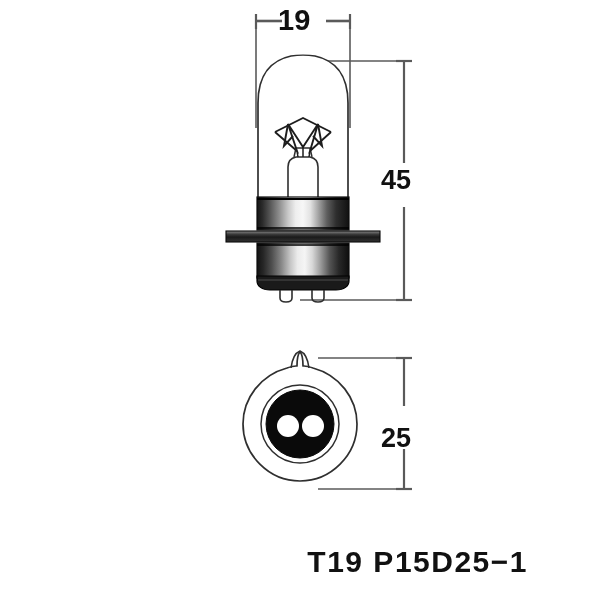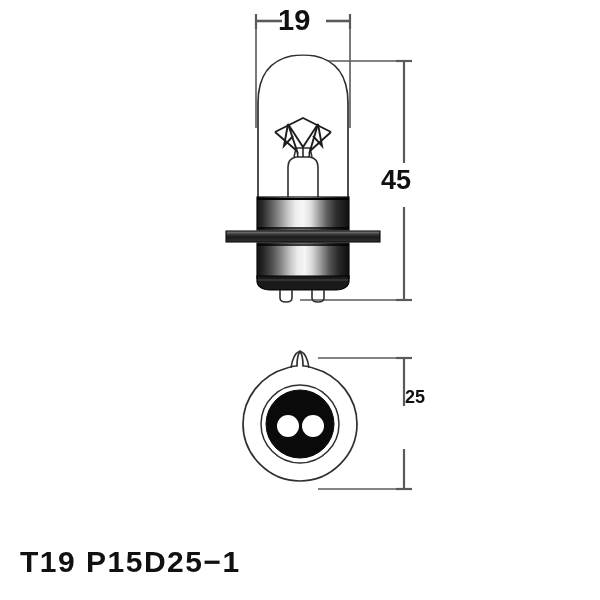--- a/index.html
+++ b/index.html
@@ -38,36 +38,34 @@
     font-size: 29px;
     letter-spacing: 0px;
   }
   #label-height {
     left: 381px;
     top: 167px;
     font-size: 27px;
   }
   #label-base-dia {
     left: 381px;
-    top: 388px;
-    font-size: 18px;
-    margin-left: 24px;
+    top: 425px;
+    font-size: 27px;
   }
   #caption {
     position: absolute;
     left: 0;
     top: 545px;
     width: 528px;
-    text-align: left;
+    text-align: right;
     font-family: "Liberation Sans", sans-serif;
     font-weight: bold;
     font-size: 30px;
     letter-spacing: 1.5px;
     color: #111111;
-    margin-left: 20px;
   }
 </style>
 </head>
 <body>
 
 <div id="stage">
 
   <svg id="drawing" viewBox="0 0 600 600" xmlns="http://www.w3.org/2000/svg">
 
     <defs>

